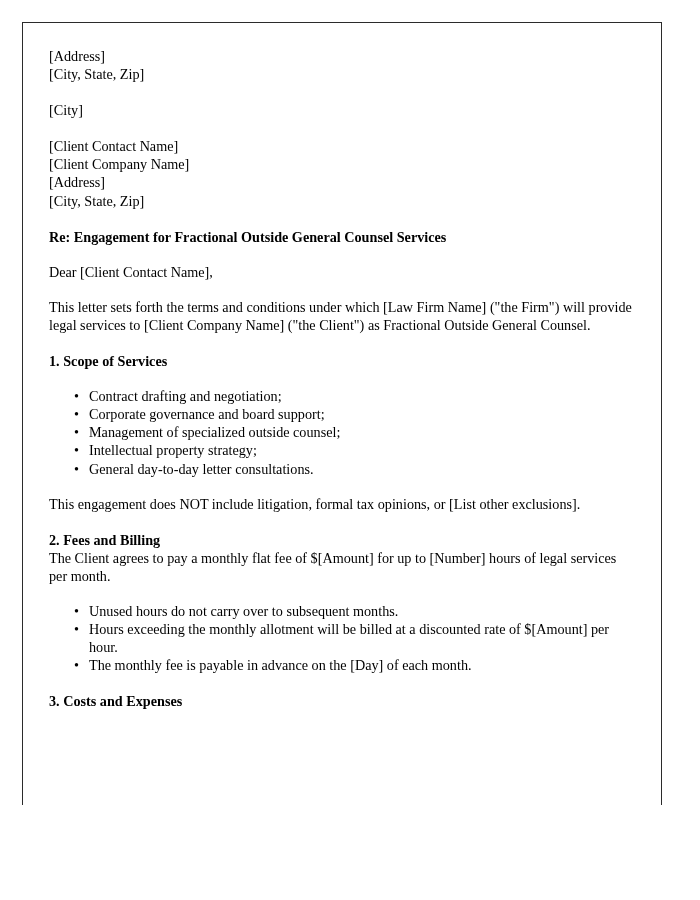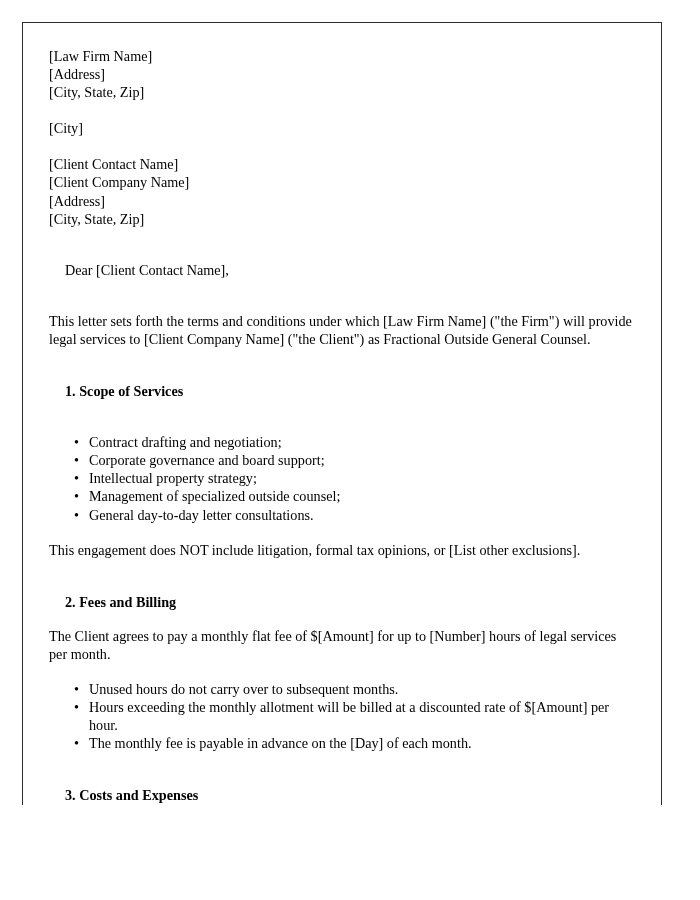--- a/index.html
+++ b/index.html
@@ -47,35 +47,35 @@
   .spacer-sm { height: 18px; }
 
   .subject {
     font-weight: bold;
     margin: 0;
     padding-top: 18px;
     line-height: 18.1px;
   }
 
   .salutation {
-    margin: 16px;
+    margin: 0;
     padding-top: 17px;
     line-height: 18.1px;
   }
 
   .para {
     margin: 0;
     padding-top: 17px;
     line-height: 18.1px;
     text-align: left;
   }
 
   .section-heading {
     font-weight: bold;
-    margin: 16px;
+    margin: 0;
     padding-top: 18px;
     line-height: 18.1px;
   }
 
   .heading-body {
     margin: 0;
     padding-top: 0;
     line-height: 18.1px;
   }
 
@@ -100,52 +100,52 @@
     line-height: 18.1px;
   }
 </style>
 </head>
 <body>
 
 <div id="page">
   <div id="content">
 
     <div class="addr-block">
-      <span class="addr-line">[Law Firm Name]</span>
       <span class="addr-line">[Address]</span>
       <span class="addr-line">[City, State, Zip]</span>
     </div>
 
     <div class="spacer-sm"></div>
 
     <div class="addr-block">
       <span class="addr-line">[City]</span>
     </div>
 
     <div class="spacer-sm"></div>
 
     <div class="addr-block">
       <span class="addr-line">[Client Contact Name]</span>
       <span class="addr-line">[Client Company Name]</span>
       <span class="addr-line">[Address]</span>
       <span class="addr-line">[City, State, Zip]</span>
     </div>
 
+    <p class="subject">Re: Engagement for Fractional Outside General Counsel Services</p>
 
     <p class="salutation">Dear [Client Contact Name],</p>
 
     <p class="para">This letter sets forth the terms and conditions under which [Law Firm Name] ("the Firm") will provide legal services to [Client Company Name] ("the Client") as Fractional Outside General Counsel.</p>
 
     <p class="section-heading">1. Scope of Services</p>
 
     <ul class="bullets">
       <li>Contract drafting and negotiation;</li>
       <li>Corporate governance and board support;</li>
+      <li>Management of specialized outside counsel;</li>
       <li>Intellectual property strategy;</li>
-      <li>Management of specialized outside counsel;</li>
       <li>General day-to-day letter consultations.</li>
     </ul>
 
     <p class="para">This engagement does NOT include litigation, formal tax opinions, or [List other exclusions].</p>
 
     <p class="section-heading">2. Fees and Billing</p>
     <p class="heading-body">The Client agrees to pay a monthly flat fee of $[Amount] for up to [Number] hours of legal services per month.</p>
 
     <ul class="bullets">
       <li>Unused hours do not carry over to subsequent months.</li>

